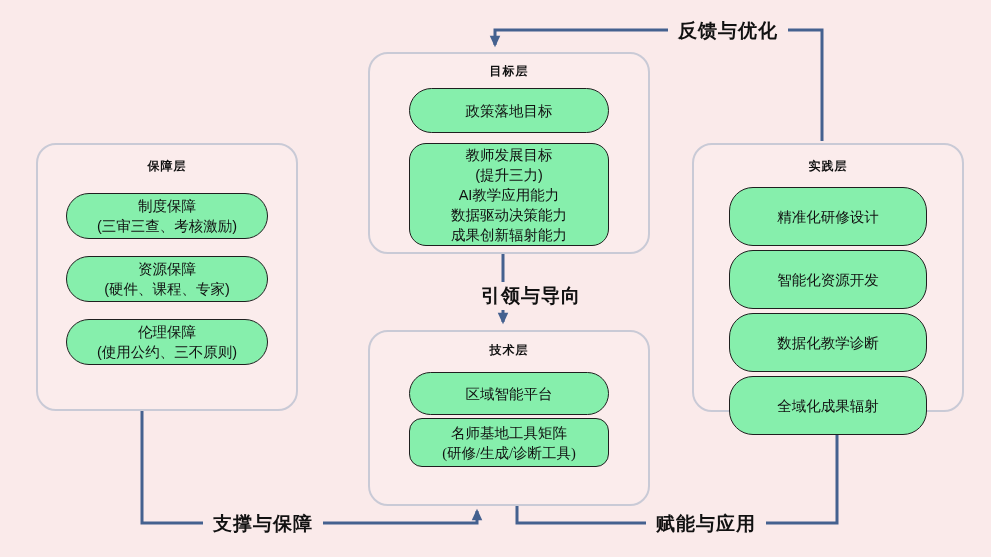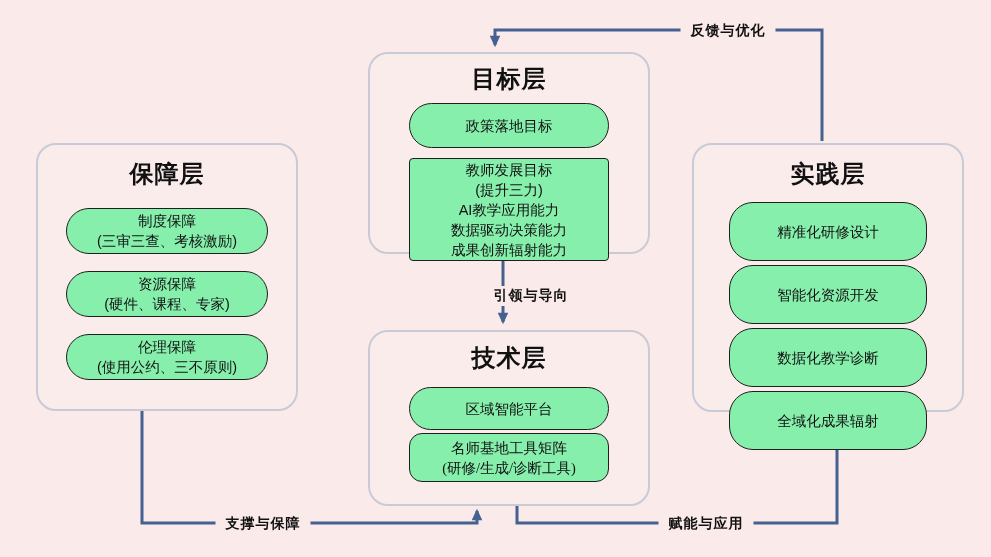--- a/index.html
+++ b/index.html
@@ -18,21 +18,21 @@
   .panel{
     position:absolute;
     box-sizing:border-box;
     background:#fbecec;
     border:2.5px solid #c9cad6;
     border-radius:20px;
     display:flex;flex-direction:column;align-items:center;
   }
   .panel-title{
     font-weight:bold;
-    font-size:24px;
+    font-size:12px;
     text-align:right;
     letter-spacing:1px;
     flex:0 0 auto;
   }
   .node{
     box-sizing:border-box;
     border:1.8px solid #1f1f1f;
     background:#86efac;
     display:flex;flex-direction:column;align-items:center;justify-content:center;
     text-align:center;
@@ -41,33 +41,33 @@
     flex:0 0 auto;
   }
   .node.pill{border-radius:24px;}
   .node.roundrect{border-radius:15px;}
   .connector-label{
     position:absolute;
     transform:translate(-50%,-50%);
     background:#faeaea;
     padding:1px 10px;
     font-weight:bold;
-    font-size:14px;
+    font-size:19px;
     letter-spacing:1px;
     white-space:nowrap;
   }
   
   #panel-guarantee{left:36px;top:143px;width:262px;height:268px;padding-top:13px;}
   #panel-guarantee .panel-title{margin-bottom:18px;}
   #panel-guarantee .node{width:202px;height:46px;margin-bottom:17px;}
   #panel-goal{left:368px;top:52px;width:282px;height:202px;padding-top:9px;}
   #panel-goal .panel-title{margin-bottom:8px;}
   #panel-goal .node{width:200px;}
   #panel-goal .node.pill{height:45px;margin-bottom:10px;}
-  #panel-goal .node.roundrect{height:103px;border-radius:4px;align-items:center;}
+  #panel-goal .node.roundrect{height:103px;border-radius:17px;align-items:center;}
   #panel-technology{left:368px;top:330px;width:282px;height:176px;padding-top:10px;}
   #panel-technology .panel-title{margin-bottom:13px;}
   #panel-technology .node{width:200px;}
   #panel-technology .node.pill{height:43px;margin-bottom:3px;}
   #panel-technology .node.roundrect{height:49px;border-radius:13px;font-family:Liberation Serif, serif;}
   #panel-practice{left:692px;top:143px;width:272px;height:269px;padding-top:13px;}
   #panel-practice .panel-title{margin-bottom:12px;}
   #panel-practice .node{width:198px;height:59px;margin-bottom:4px;}
 </style>
 </head>

